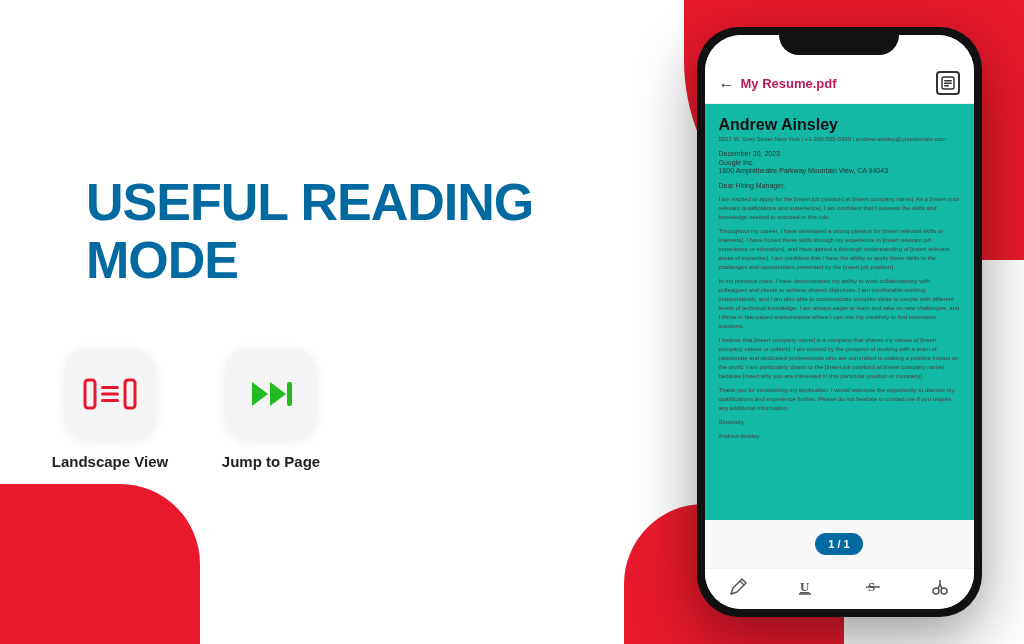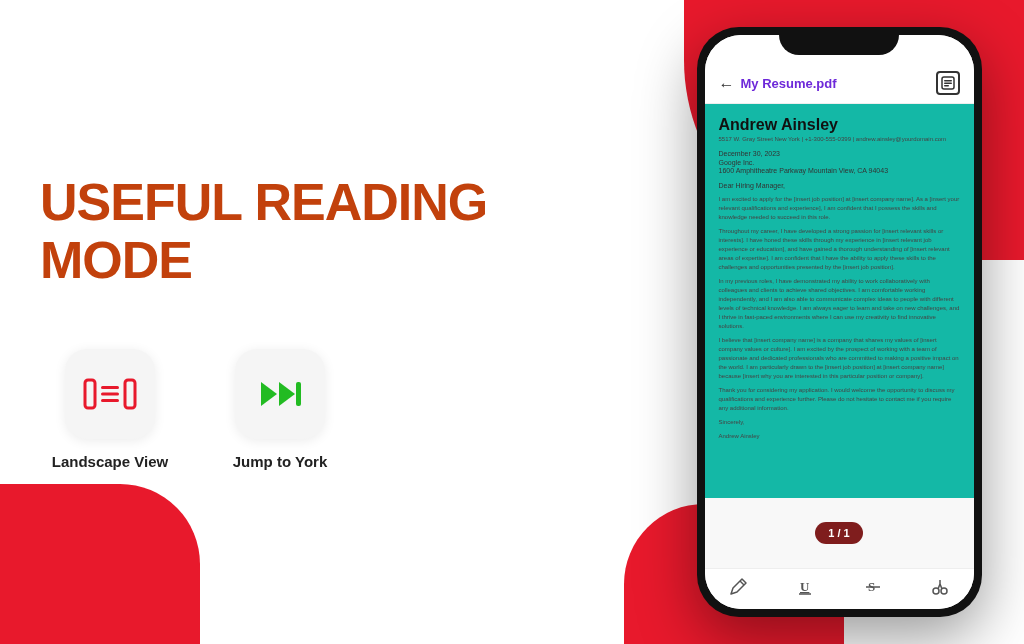--- a/index.html
+++ b/index.html
@@ -53,30 +53,31 @@
       height: 644px;
       display: flex;
       flex-direction: column;
       justify-content: center;
       z-index: 1;
     }
 
     .main-title {
       font-size: 52px;
       font-weight: 900;
-      color: #c2410c;
+      color: #0369a1;
       line-height: 1.1;
       margin-bottom: 60px;
       text-transform: uppercase;
       letter-spacing: -1px;
+      margin-left: 46px;
     }
 
     .features-row {
       display: flex;
-      gap: 30px;
+      gap: 21px;
       align-items: flex-start;
     }
 
     .feature-item {
       display: flex;
       flex-direction: column;
       align-items: center;
       gap: 14px;
       width: 140px;
     }
@@ -163,21 +164,21 @@
       align-items: center;
       gap: 6px;
     }
     .back-arrow {
       font-size: 16px;
       color: #333;
     }
     .header-title {
       font-size: 13px;
       font-weight: 600;
-      color: #6d28d9;
+      color: #be185d;
     }
     .header-icon {
       width: 24px;
       height: 24px;
       border: 2px solid #333;
       border-radius: 4px;
       display: flex;
       align-items: center;
       justify-content: center;
     }
@@ -224,29 +225,29 @@
     .resume-para {
       font-size: 6px;
       color: #444;
       line-height: 1.5;
       margin-bottom: 5px;
     }
 
     
     .page-indicator {
       flex-shrink: 0;
-      background: #7f1d1d;
+      background: #0369a1;
       color: #fff;
       font-size: 11px;
       font-weight: 600;
       text-align: center;
       padding: 5px 0;
       border-radius: 12px;
       width: 48px;
-      margin: 20px auto;
+      margin: 9px auto;
     }
 
     
     .app-toolbar {
       flex-shrink: 0;
       background: #ffffff;
       border-top: 1px solid #eee;
       display: flex;
       justify-content: space-around;
       padding: 8px 0 12px 0;
@@ -288,21 +289,21 @@
 
     <div class="feature-item">
       <div class="feature-icon-wrap">
         <svg width="54" height="40" viewBox="0 0 54 40">
 
           <polygon points="8,8 8,32 24,20" fill="#22bb22"></polygon>
           <polygon points="26,8 26,32 42,20" fill="#22bb22"></polygon>
           <rect x="43" y="8" width="5" height="24" rx="2" fill="#22bb22"></rect>
         </svg>
       </div>
-      <span class="feature-label">Jump to York</span>
+      <span class="feature-label">Jump to Page</span>
     </div>
 
 
   </div>
 </div>
 
 <div class="phone-container">
   <div class="phone-outer">
     <div class="phone-notch"></div>
     <div class="phone-inner">

